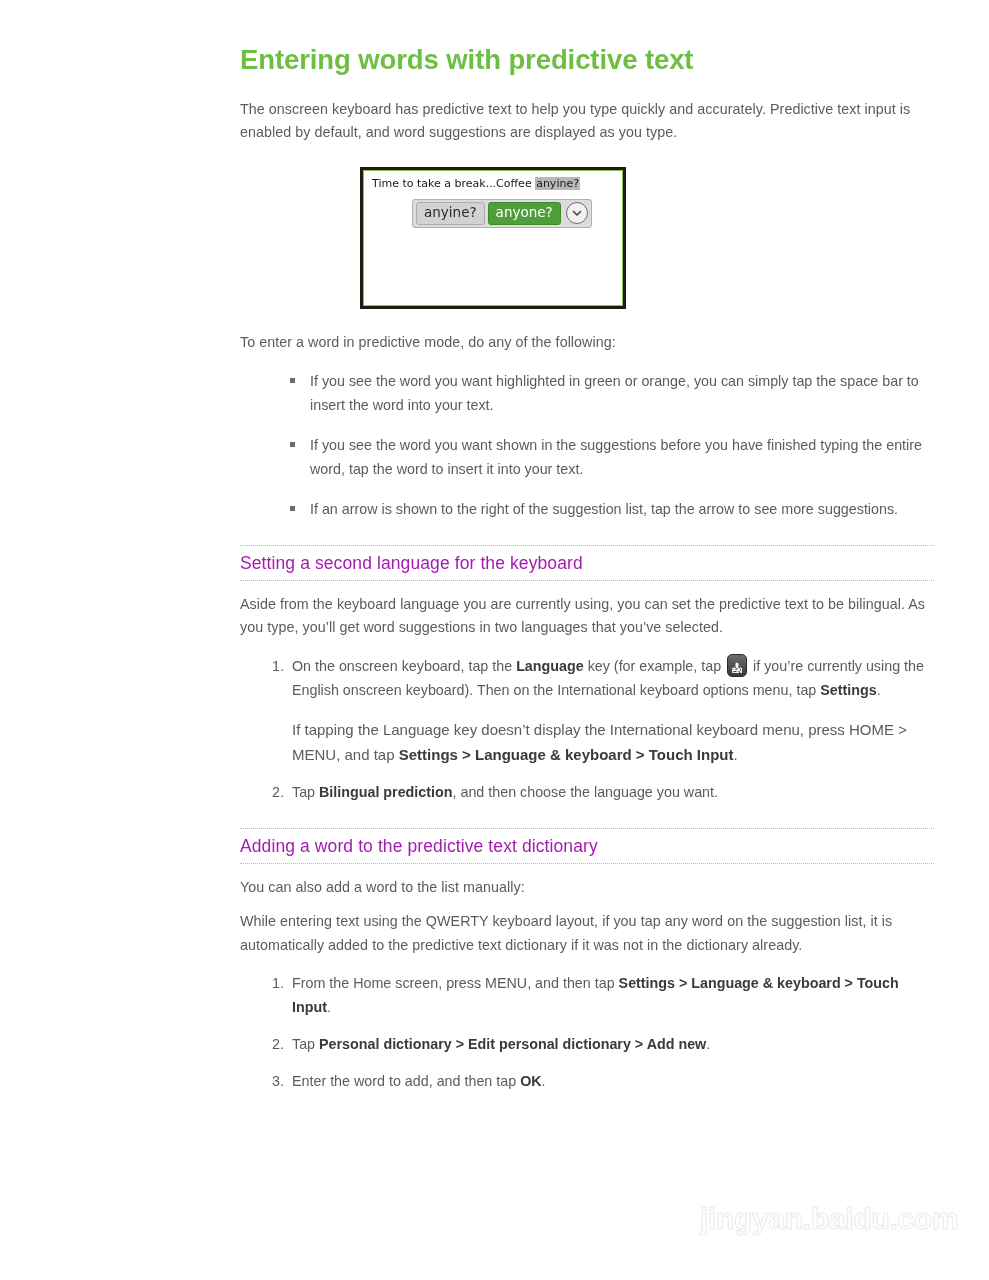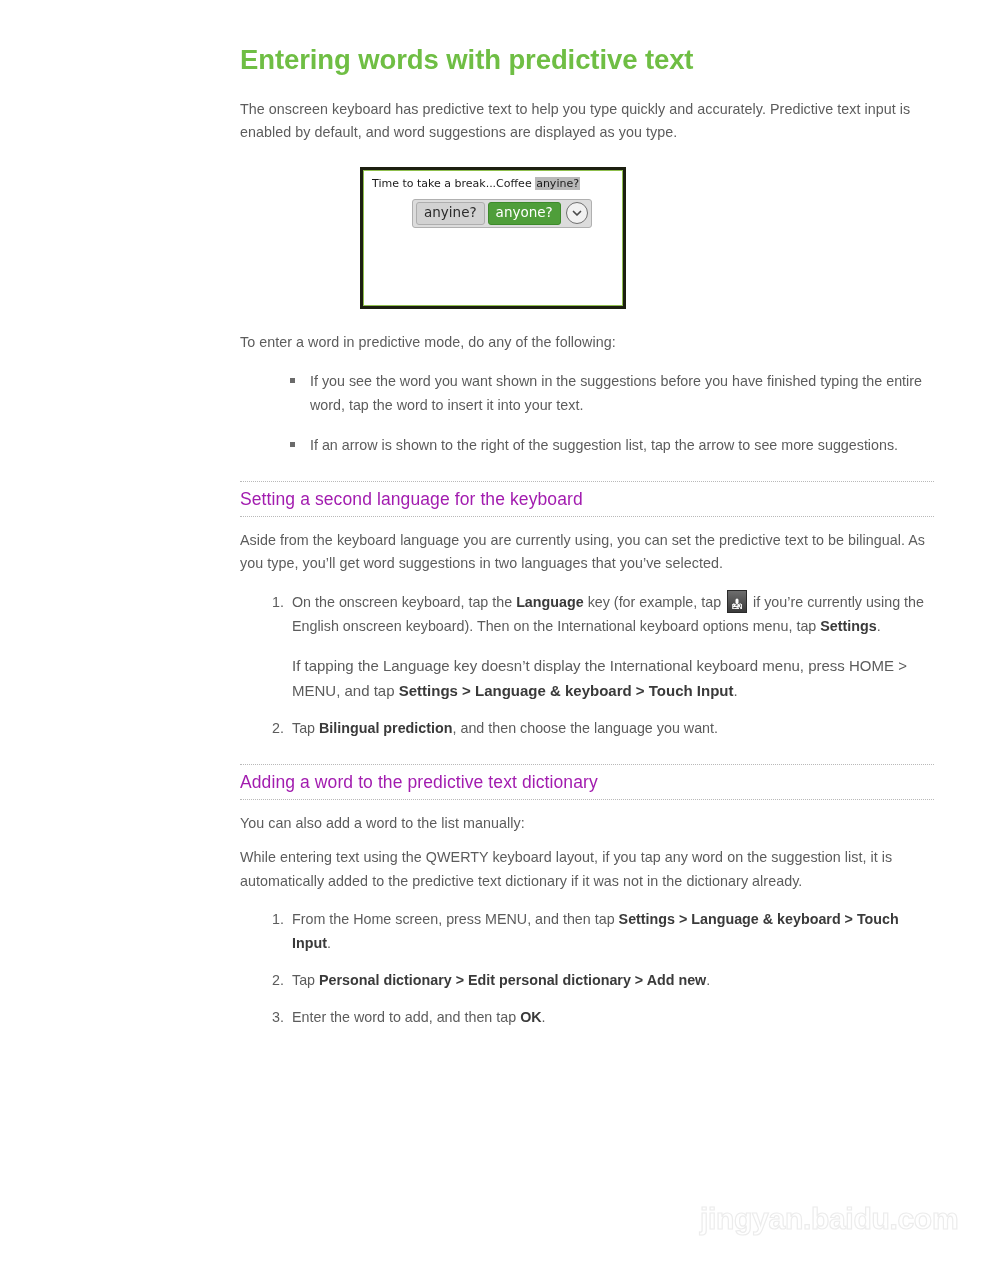--- a/index.html
+++ b/index.html
@@ -208,21 +208,21 @@
   .sugg-arrow svg { display: block; }
 
   
   .key-icon {
     display: inline-block;
     vertical-align: -6px;
     width: 20px;
     height: 23px;
     background: linear-gradient(#6d6d6d, #3a3a3a);
     border: 1px solid #2a2a2a;
-    border-radius: 0;
+    border-radius: 5px;
     position: relative;
     margin: 0 2px;
   }
   .key-icon .mic {
     position: absolute;
     left: 50%;
     top: 2px;
     transform: translateX(-50%);
   }
   .key-icon .lang {
@@ -331,20 +331,21 @@
             </span>
           </div>
 
         </div>
       </div>
     </div>
 
     <p class="body tight">To enter a word in predictive mode, do any of the following:</p>
 
     <ul class="bullets">
+      <li>If you see the word you want highlighted in green or orange, you can simply tap the space bar to insert the word into your text.</li>
       <li>If you see the word you want shown in the suggestions before you have finished typing the entire word, tap the word to insert it into your text.</li>
       <li>If an arrow is shown to the right of the suggestion list, tap the arrow to see more suggestions.</li>
     </ul>
 
     <div class="subsection-wrap">
       <div class="subsection-head">Setting a second language for the keyboard</div>
     </div>
 
     <p class="body">Aside from the keyboard language you are currently using, you can set the predictive text to be bilingual. As you type, you’ll get word suggestions in two languages that you’ve selected.</p>
 

